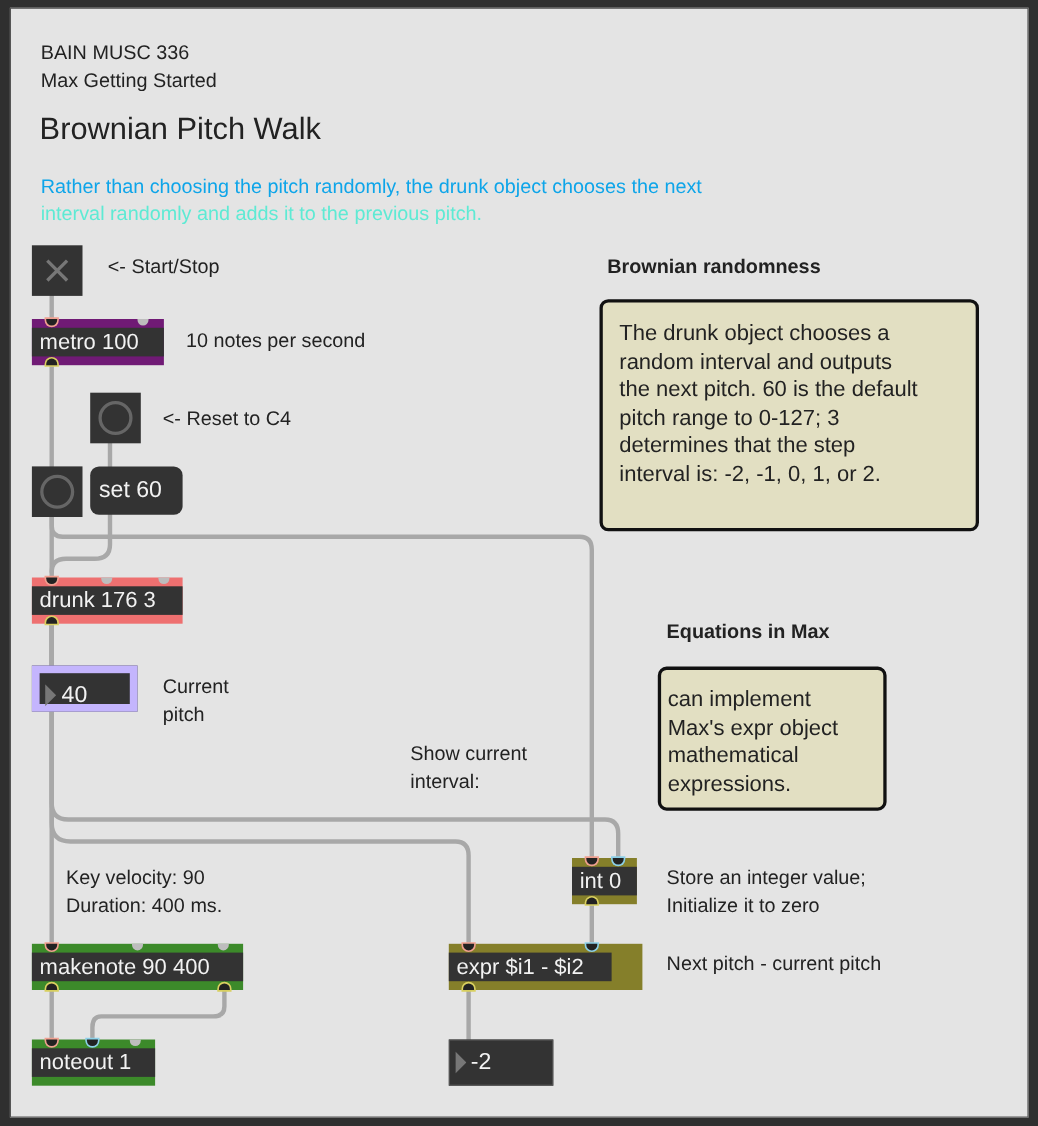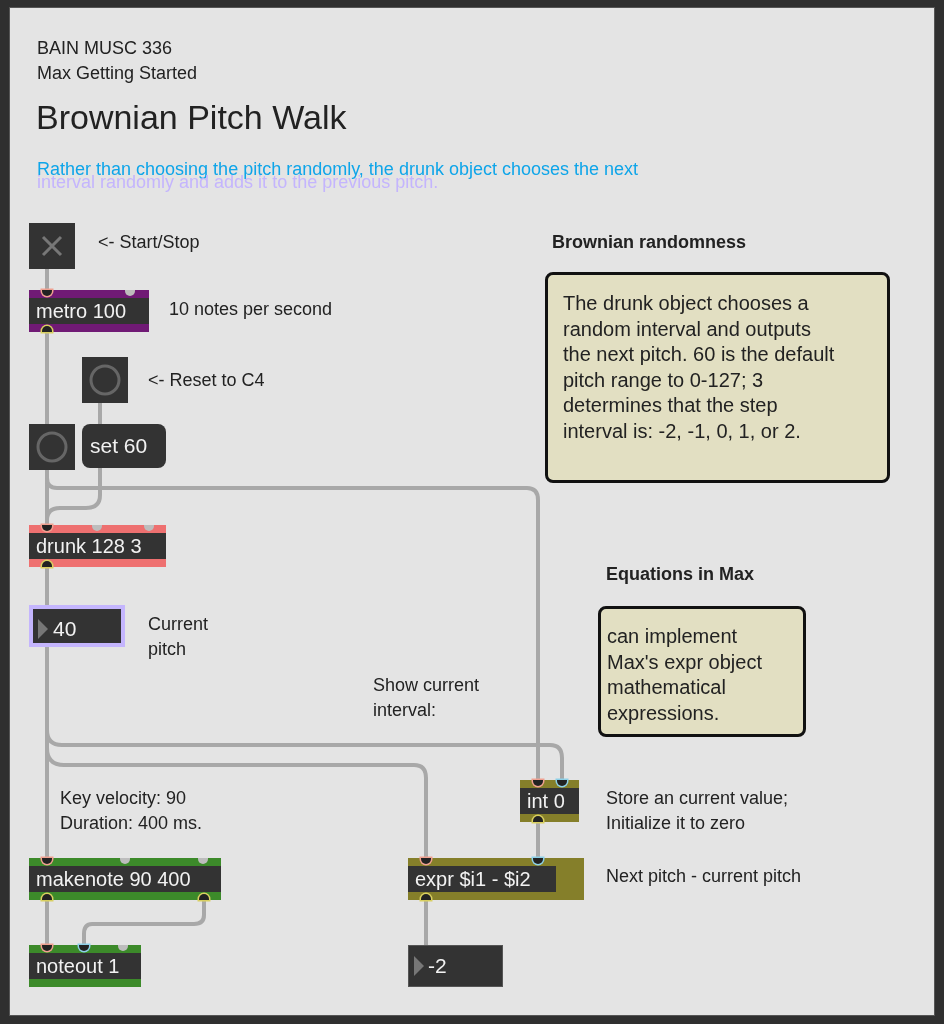--- a/index.html
+++ b/index.html
@@ -41,23 +41,23 @@
     <path d="M47 566 L47 748 Q47 765 64 765 L414 765 Q426 765 426 778 L426 860"></path>
     <path d="M538 820 L538 860"></path>
     <path d="M47 898 L47 947"></path>
     <path d="M204 898 L204 915 Q204 924 194 924 L92 924 Q84 924 84 934 L84 947"></path>
     <path d="M426 898 L426 946"></path>
   </g>
 </svg>
 
 <div class="abs txt" style="left:37px;top:36px;">BAIN MUSC 336</div>
 <div class="abs txt" style="left:37px;top:61px;">Max Getting Started</div>
-<div class="abs txt" style="left:36px;top:92px;font-size:34px;line-height:50px;">Brownian Pitch Walk</div>
+<div class="abs txt" style="left:36px;top:92px;font-size:28px;line-height:50px;">Brownian Pitch Walk</div>
 <div class="abs txt" style="left:37px;top:157px;color:#0ea5e9;">Rather than choosing the pitch randomly, the drunk object chooses the next</div>
-<div class="abs txt" style="left:37px;top:170px;color:#c4b5fd;">interval randomly and adds it to the previous pitch.</div>
+<div class="abs txt" style="left:37px;top:182px;color:#5eead4;">interval randomly and adds it to the previous pitch.</div>
 
 <div class="abs" style="left:29px;top:223px;width:46px;height:46px;background:#333;">
   <svg width="46" height="46">
     <path d="M14 14 L32 32 M32 14 L14 32" stroke="#777" stroke-width="3"></path>
   </svg>
 </div>
 <div class="abs txt" style="left:98px;top:230px;">&lt;- Start/Stop</div>
 
 <div class="obj" style="left:29px;top:290px;width:120px;height:42px;background:#701a75;padding:0;">
   <div style="position:absolute;left:0;top:8px;width:120px;height:26px;background:#333;"></div>
@@ -79,47 +79,47 @@
 <div class="abs" style="left:29px;top:424px;width:46px;height:46px;background:#333;">
   <svg width="46" height="46">
     <circle cx="23" cy="23" r="14" fill="none" stroke="#666" stroke-width="3"></circle>
   </svg>
 </div>
 
 <div class="abs" style="left:82px;top:424px;width:84px;height:44px;background:#333;border-radius:8px;color:#f2f2f2;font-size:21px;line-height:44px;padding-left:8px;box-sizing:border-box;">set 60</div>
 
 <div class="obj" style="left:29px;top:525px;width:137px;height:42px;background:#ee7070;padding:0;">
   <div style="position:absolute;left:0;top:8px;width:137px;height:26px;background:#333;"></div>
-  <span class="lbl" style="position:absolute;left:7px;top:8px;">drunk 128 3</span>
+  <span class="lbl" style="position:absolute;left:7px;top:8px;">drunk 176 3</span>
   <div class="port inlet-hot" style="left:13px;top:0;"></div>
   <div class="port inlet-none" style="left:63px;top:0;"></div>
   <div class="port inlet-none" style="left:115px;top:0;"></div>
   <div class="port out outlet" style="left:13px;top:36px;"></div>
 </div>
 
-<div class="abs" style="left:29px;top:605px;width:96px;height:42px;background:#333;border:4px solid #c4b5fd;box-sizing:border-box;">
+<div class="abs" style="left:29px;top:605px;width:96px;height:42px;background:#333;border:7px solid #c4b5fd;box-sizing:border-box;">
   <svg class="abs" style="left:5px;top:10px;" width="10" height="20">
       <path d="M0 0 L10 10 L0 20 Z" fill="#777"></path>
     </svg>
   <span class="abs" style="left:20px;top:8px;color:#f2f2f2;font-size:21px;">40</span>
 </div>
 <div class="abs txt" style="left:148px;top:612px;">Current</div>
 <div class="abs txt" style="left:148px;top:637px;">pitch</div>
 
 <div class="abs txt" style="left:373px;top:673px;">Show current</div>
 <div class="abs txt" style="left:373px;top:698px;">interval:</div>
 
 <div class="obj" style="left:520px;top:780px;width:59px;height:42px;background:#857f2a;padding:0;">
   <div style="position:absolute;left:0;top:8px;width:59px;height:26px;background:#333;"></div>
   <span class="lbl" style="position:absolute;left:7px;top:8px;">int 0</span>
   <div class="port inlet-hot" style="left:13px;top:0;"></div>
   <div class="port inlet-cold" style="left:37px;top:0;"></div>
   <div class="port out outlet" style="left:13px;top:36px;"></div>
 </div>
-<div class="abs txt" style="left:606px;top:786px;">Store an current value;</div>
+<div class="abs txt" style="left:606px;top:786px;">Store an integer value;</div>
 <div class="abs txt" style="left:606px;top:811px;">Initialize it to zero</div>
 
 <div class="abs txt" style="left:60px;top:786px;">Key velocity: 90</div>
 <div class="abs txt" style="left:60px;top:811px;">Duration: 400 ms.</div>
 
 <div class="obj" style="left:29px;top:858px;width:192px;height:42px;background:#3c8a2a;padding:0;">
   <div style="position:absolute;left:0;top:8px;width:192px;height:26px;background:#333;"></div>
   <span class="lbl" style="position:absolute;left:7px;top:8px;">makenote 90 400</span>
   <div class="port inlet-hot" style="left:13px;top:0;"></div>
   <div class="port inlet-none" style="left:91px;top:0;"></div>

